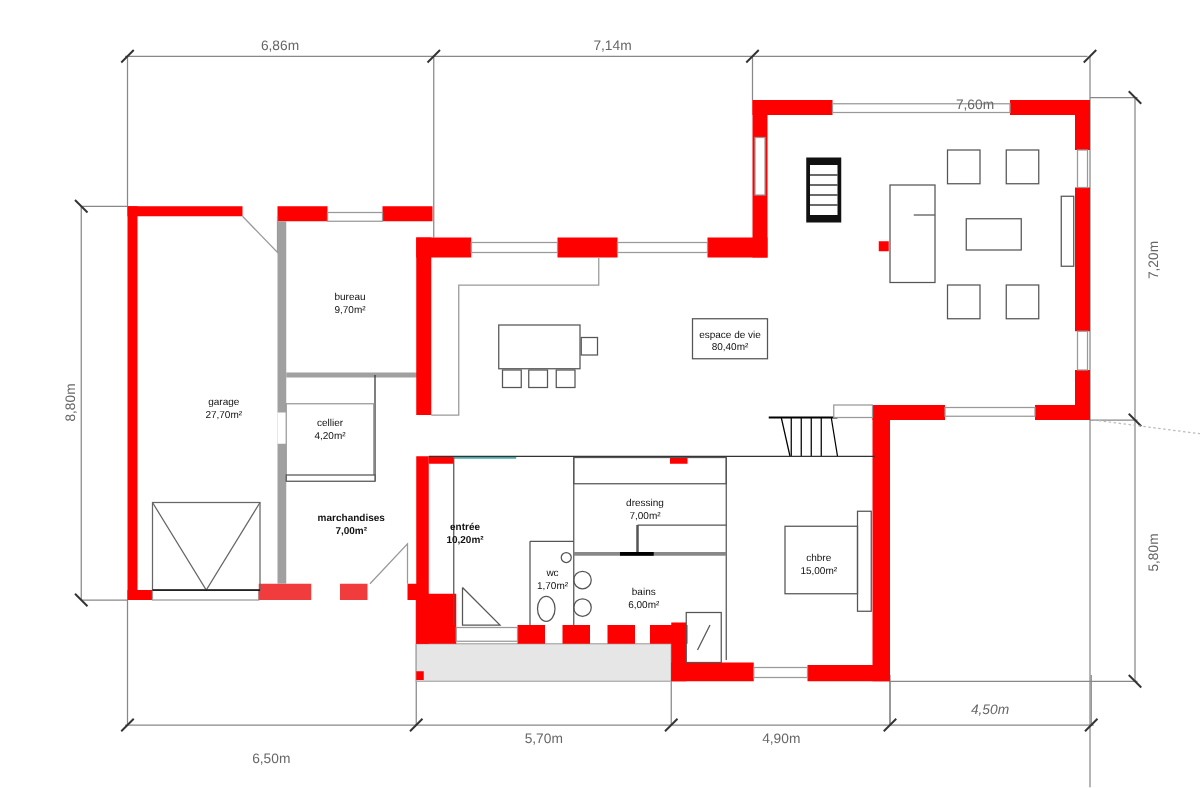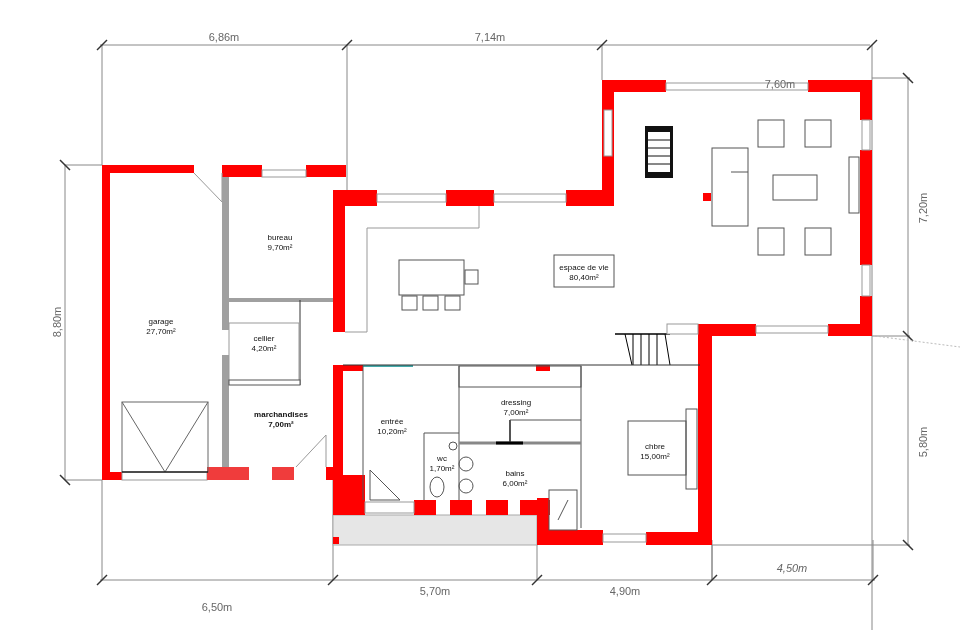--- a/index.html
+++ b/index.html
@@ -202,41 +202,41 @@
 <div class="dim" style="left:474px;top:31px;margin-left:16px;">7,14m</div>
 <div class="dim" style="left:780px;top:31px;margin-top:47px;">7,60m</div>
 <div class="dim" style="left:217px;top:585px;margin-top:16px;">6,50m</div>
 <div class="dim" style="left:435px;top:585px;">5,70m</div>
 <div class="dim" style="left:625px;top:585px;">4,90m</div>
 <div class="dim" style="left:792px;top:562px;font-style:italic;">4,50m</div>
 <div class="dimv" style="left:57px;top:322px;">8,80m</div>
 <div class="dimv" style="left:923px;top:208px;">7,20m</div>
 <div class="dimv" style="left:923px;top:442px;">5,80m</div>
 
-<div class="lbl" style="left:161px;top:317px;">
+<div class="lbl" style="left:179px;top:317px;">
     <div>garage</div>
     <div>27,70m²</div>
   </div>
 <div class="lbl" style="left:280px;top:233px;text-align:center;">
     <div>bureau</div>
     <div>9,70m²</div>
   </div>
 <div class="lbl" style="left:264px;top:334px;">
     <div>cellier</div>
     <div>4,20m²</div>
   </div>
 <div class="lbl" style="left:281px;top:410px;font-weight:bold;">
     <div>marchandises</div>
     <div>7,00m²</div>
   </div>
 <div class="lbl" style="left:584px;top:263px;">
     <div>espace de vie</div>
     <div>80,40m²</div>
   </div>
-<div class="lbl" style="left:392px;top:417px;">
+<div class="lbl" style="left:372px;top:417px;font-weight:bold;">
     <div>entrée</div>
     <div>10,20m²</div>
   </div>
 <div class="lbl" style="left:442px;top:454px;">
     <div>wc</div>
     <div>1,70m²</div>
   </div>
 <div class="lbl" style="left:516px;top:398px;">
     <div>dressing</div>
     <div>7,00m²</div>

